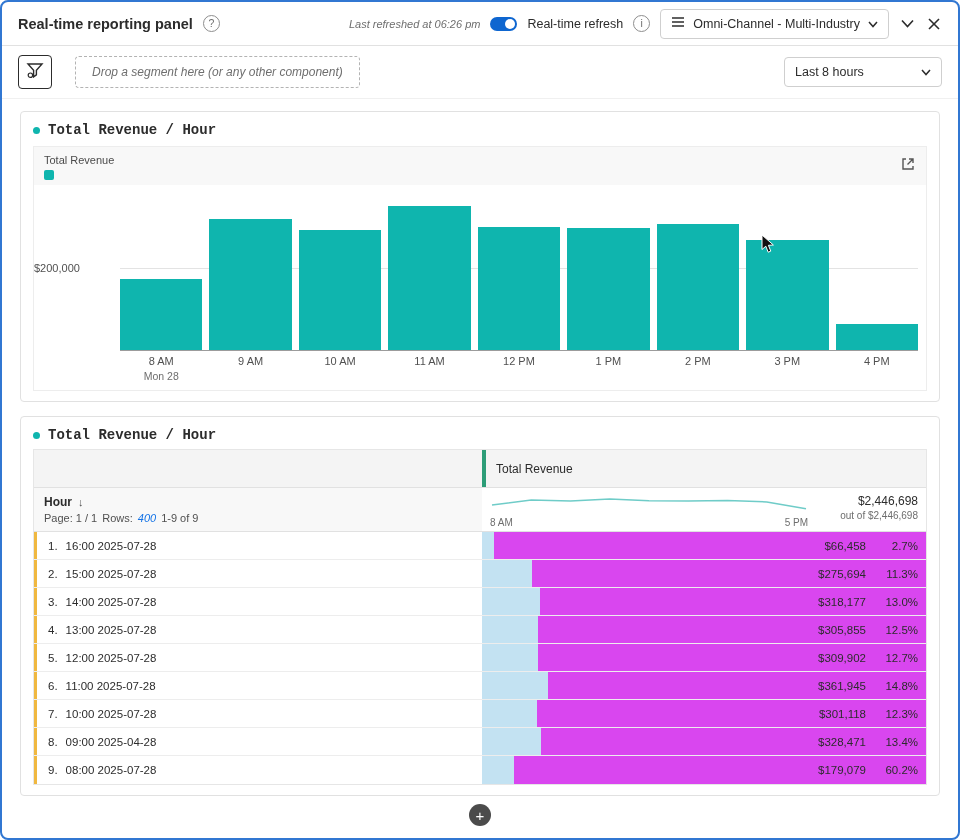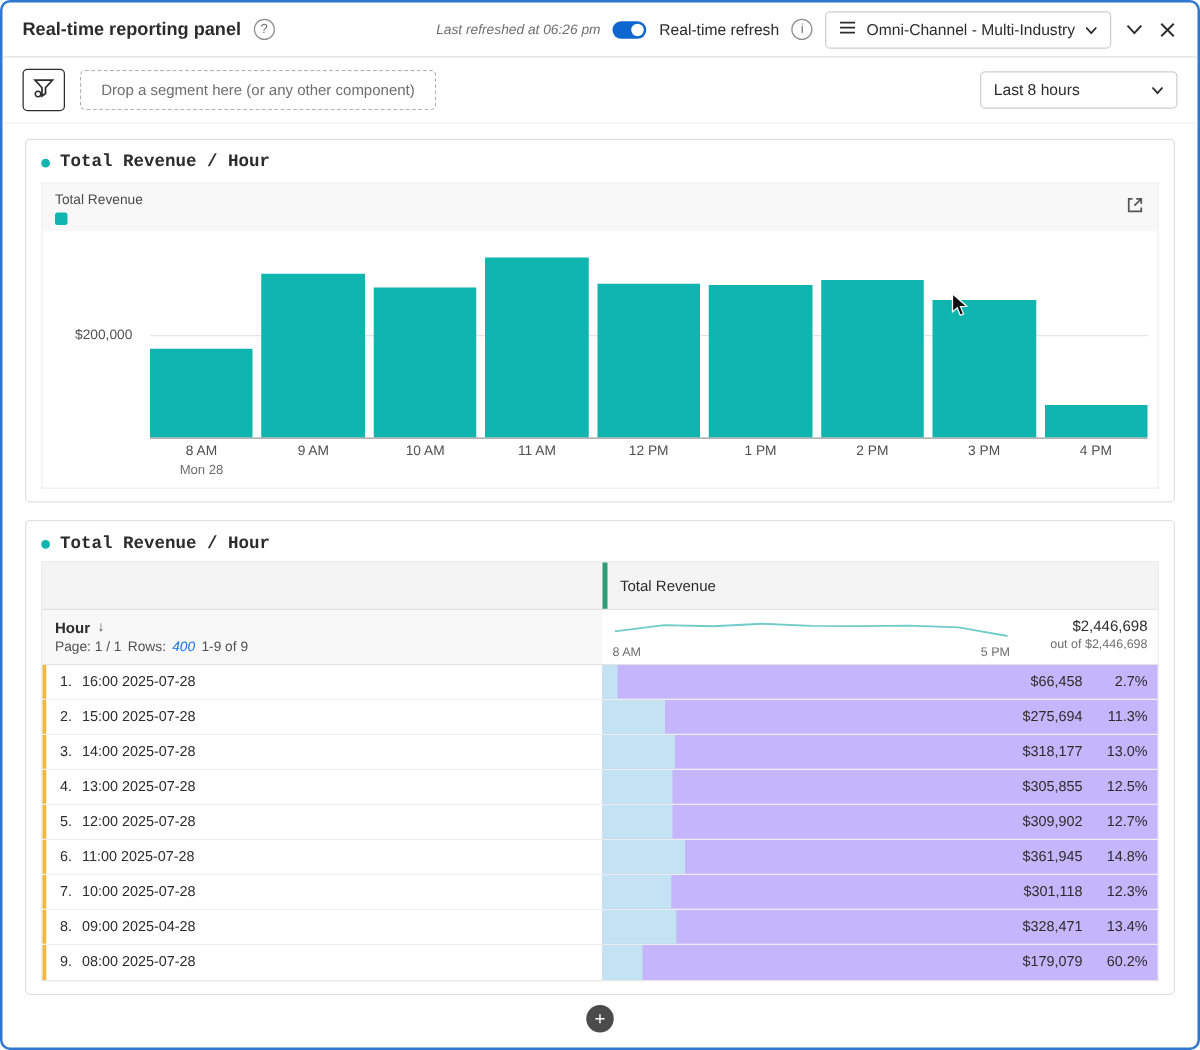--- a/index.html
+++ b/index.html
@@ -36,41 +36,41 @@
 
   
   .toolbar { display:flex; align-items:center; padding:9px 16px; gap:12px; border-bottom:1px solid #f0f0f0; }
   .filter-btn {
     width:34px; height:34px; border:1.5px solid #2c2c2c; border-radius:4px; background:#fff;
     display:flex; align-items:center; justify-content:center; cursor:pointer; flex:none;
   }
   .drop-zone {
     height:32px; border:1px dashed #b3b3b3; border-radius:4px;
     display:flex; align-items:center; padding:0 16px;
-    font-size:12px; color:#6e6e6e;
+    font-size:12px; font-style:italic; color:#6e6e6e;margin-left:11px;
   }
   .range-select { width:158px; justify-content:space-between; }
 
   
   .panel { margin:12px 18px 0; border:1px solid #e1e1e1; border-radius:4px; background:#fff; }
   .panel + .panel { margin-top:14px; }
   .panel-head { display:flex; align-items:center; gap:8px; padding:10px 12px 4px; }
   .dot { width:7px; height:7px; border-radius:50%; background:#0fb5ae; flex:none; }
   .panel-title { font-size:14px; font-weight:bold;font-family:Liberation Mono, monospace; }
 
   
   .chart-card { margin:4px 12px 10px; border:1px solid #ededed; background:#fff; }
   .legend-band { background:#f8f8f8; padding:7px 10px 5px; position:relative; height:38px; }
   .legend-label { font-size:11px; color:#4b4b4b; }
   .legend-swatch { width:10px; height:10px; border-radius:2px; background:#0fb5ae; margin-top:4px; }
   .export-btn { position:absolute; right:8px; top:7px; }
 
   .plot { position:relative; height:164px; margin-top:2px; }
   .gridline { position:absolute; left:86px; right:8px; bottom:82px; border-top:1px solid #e3e3e3; }
-  .y-tick { position:absolute; left:26px; bottom:77px; font-size:11px; color:#505050;text-align:right; }
+  .y-tick { position:absolute; left:0; bottom:77px; font-size:11px; color:#505050;text-align:right; }
   .baseline { position:absolute; left:86px; right:8px; bottom:0; border-bottom:1px solid #9c9c9c; }
   .bars { position:absolute; left:86px; right:8px; top:4px; bottom:1px; display:flex; align-items:flex-end; gap:7px; }
   .bar-col { flex:1; height:100%; display:flex; align-items:flex-end; cursor:pointer; }
   .bar { width:100%; background:#0fb5ae; }
   .x-labels { display:flex; gap:7px; margin:4px 8px 8px 86px; }
   .x-col { flex:1; text-align:center; font-size:11px; color:#505050; }
   .x-sub { margin-top:3px; color:#6e6e6e; font-size:10.5px; }
 
   
   .table { margin:2px 12px 10px; border:1px solid #e6e6e6; font-size:11.5px; }
@@ -89,21 +89,21 @@
   .spark-start { left:2px; }
   .spark-end { right:2px; }
   .totals { position:absolute; right:8px; top:6px; text-align:right; }
   .total-val { font-weight:normal; font-size:12px; }
   .total-cap { font-size:10px; color:#6e6e6e; margin-top:2px; }
 
   .t-row { display:grid; grid-template-columns:448px 1fr; height:28px; border-bottom:1px solid #ededed; cursor:pointer; }
   .t-row:last-child { border-bottom:none; }
   .cell.dim { position:relative; display:flex; align-items:center; gap:8px; padding-left:14px; background:#fff; }
   .cell.dim::before { content:""; position:absolute; left:0; top:0; bottom:0; width:3px; background:#f0b840; }
-  .cell.val { position:relative; background:#c4b5fd; display:flex; align-items:center; justify-content:flex-end; padding-right:8px; }
+  .cell.val { position:relative; background:#d946ef; display:flex; align-items:center; justify-content:flex-end; padding-right:8px; }
   .bar-fill { position:absolute; left:0; top:0; bottom:0; background:#c3e2f2; }
   .row-val { position:relative; }
   .row-pct { position:relative; width:52px; text-align:right; }
 
   .add-row { display:flex; justify-content:center; padding:8px 0; }
   .add-btn {
     width:22px; height:22px; border-radius:50%; background:#4b4b4b; color:#fff; border:none;
     font-size:15px; line-height:1; display:flex; align-items:center; justify-content:center; cursor:pointer;
     font-family:"Liberation Sans", sans-serif;
   }

